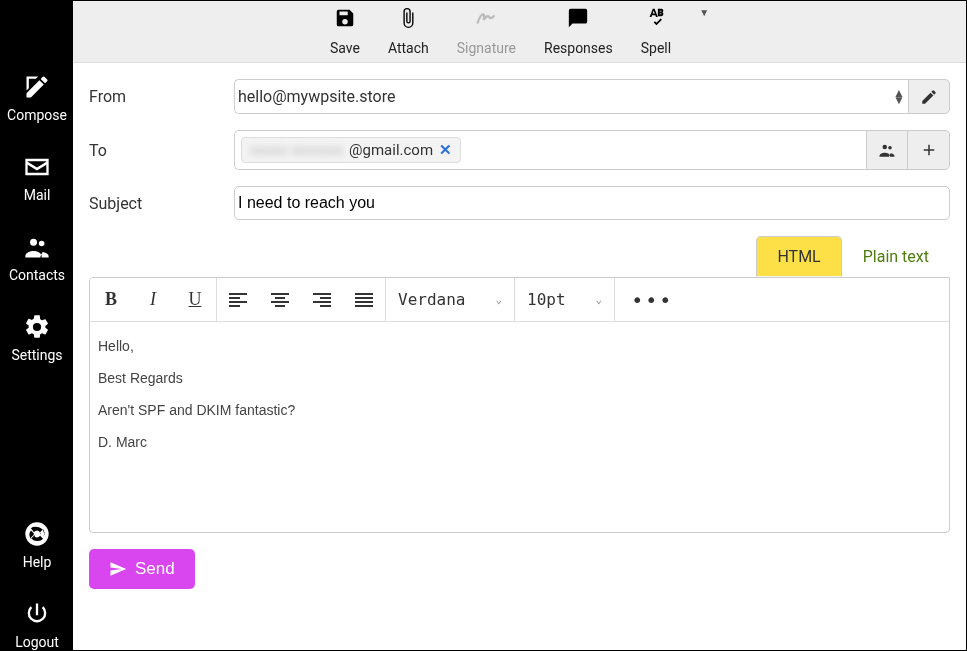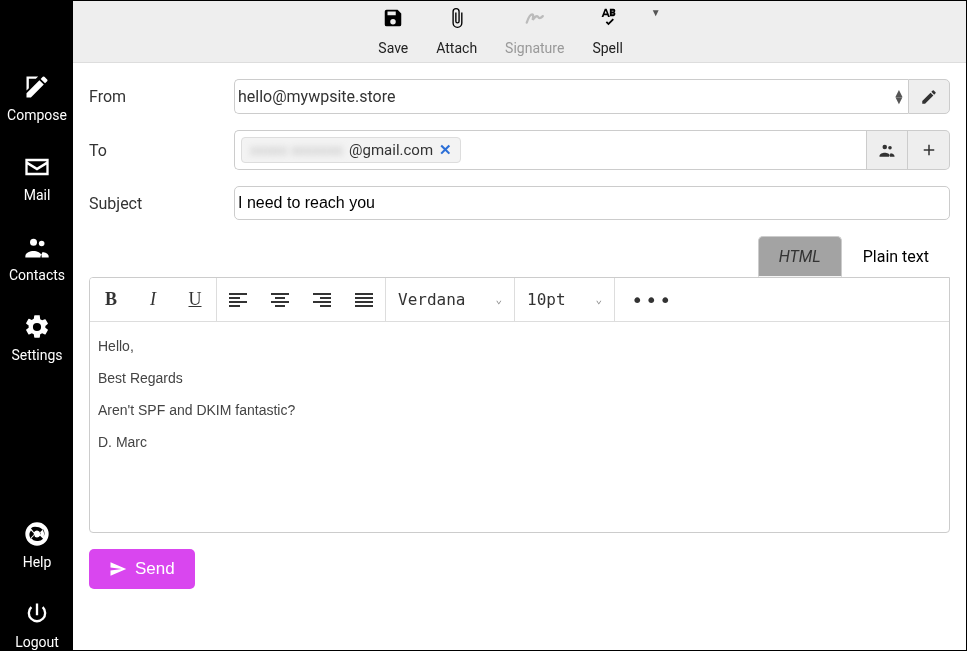--- a/index.html
+++ b/index.html
@@ -30,22 +30,22 @@
     .side-btn.edit { border-top-right-radius: 5px; border-bottom-right-radius: 5px; }
     .to-row .input-wrap { padding: 6px; border-top-right-radius: 0; border-bottom-right-radius: 0; border-right: none; }
     .to-row .side-btn.last { border-top-right-radius: 5px; border-bottom-right-radius: 5px; border-left: none; }
     .chip { display: inline-flex; align-items: center; gap: 6px; background: #f3f3f3; border: 1px solid #ddd; border-radius: 4px; padding: 3px 8px; font-size: 15px; }
     .chip .blur { color: #bbb; filter: blur(3px); }
     .chip .remove { color: #2c6fd7; font-weight: bold; cursor: pointer; }
     .subject-input { width: 100%; border: none; outline: none; font-size: 16px; background: transparent; }
     .format-row { display: flex; justify-content: flex-end; padding: 8px 16px 0 0; }
     .tabs { display: flex; }
     .tab { padding: 10px 20px; border: 1px solid transparent; cursor: pointer; font-size: 16px; }
-    .tab.active { border: 1px solid #ccc; border-bottom-color: #f5f5f5; border-top-left-radius: 5px; border-top-right-radius: 5px; background: #a3a3a3; color: #333; font-style: italic; }
-    .tab.inactive { color: #000000; }
+    .tab.active { border: 1px solid #ccc; border-bottom-color: #f5f5f5; border-top-left-radius: 5px; border-top-right-radius: 5px; background: #fde047; color: #333; }
+    .tab.inactive { color: #4d7c0f; }
     .editor-wrap { margin: 0 16px; border: 1px solid #ccc; border-radius: 4px 0 4px 4px; overflow: hidden; }
     .editor-toolbar { display: flex; align-items: stretch; height: 44px; background: #fff; border-bottom: 1px solid #ddd; font-family: monospace; }
     .ed-group { display: flex; align-items: center; border-right: 1px solid #ddd; }
     .ed-btn { width: 42px; height: 44px; display: flex; align-items: center; justify-content: center; cursor: pointer; font-size: 18px; font-family: Georgia, serif; }
     .align-icon { width: 20px; height: 16px; }
     .ed-select { padding: 0 12px; display: flex; align-items: center; gap: 30px; font-family: monospace; font-size: 16px; cursor: pointer; }
     .ed-more { padding: 0 16px; display: flex; align-items: center; cursor: pointer; font-size: 20px; letter-spacing: 2px; }
     .editor-body { padding: 16px 8px; min-height: 210px; font-family: Verdana, sans-serif; font-size: 14px; color: #444; }
     .editor-body p { margin-bottom: 16px; }
     .footer { padding: 16px; }
@@ -136,20 +136,28 @@
         <span class="tool-icon">
           <svg viewBox="0 0 24 24" fill="none" stroke="#bbb" stroke-width="2.5" stroke-linecap="round">
               <path d="M3 17c2-6 4-9 6-9 1.5 0 1 3 .5 6 3-4 5-5 6-3 1 2 3 1 5-1"></path>
             </svg>
         </span>
         <span>Signature</span>
       </div>
       <div class="tool-btn">
         <span class="tool-icon">
           <svg viewBox="0 0 24 24" fill="#000">
+              <path d="M20 2H4a2 2 0 0 0-2 2v18l4-4h14a2 2 0 0 0 2-2V4a2 2 0 0 0-2-2z"></path>
+            </svg>
+        </span>
+        <span>Responses</span>
+      </div>
+      <div class="tool-btn">
+        <span class="tool-icon">
+          <svg viewBox="0 0 24 24" fill="#000">
               <path d="M5 11h2l.7-2h3.6l.7 2h2L10.5 2h-2L5 11zm3.3-4L9.5 4l1.2 3H8.3zM14 2h4a2 2 0 0 1 2 2c0 .8-.4 1.4-1 1.7A2 2 0 0 1 20 8a2 2 0 0 1-2 2h-4V2zm2 3h2V4h-2v1zm0 3h2V7h-2v1zM12.5 20l-3-3 1.4-1.4 1.6 1.6 4.6-4.6L18.5 14l-6 6z"></path>
             </svg>
         </span>
         <span>Spell</span>
       </div>
       <span class="dropdown-arrow">▼</span>
     </div>
 
     <div class="headers">
       <div class="header-row from-row">

